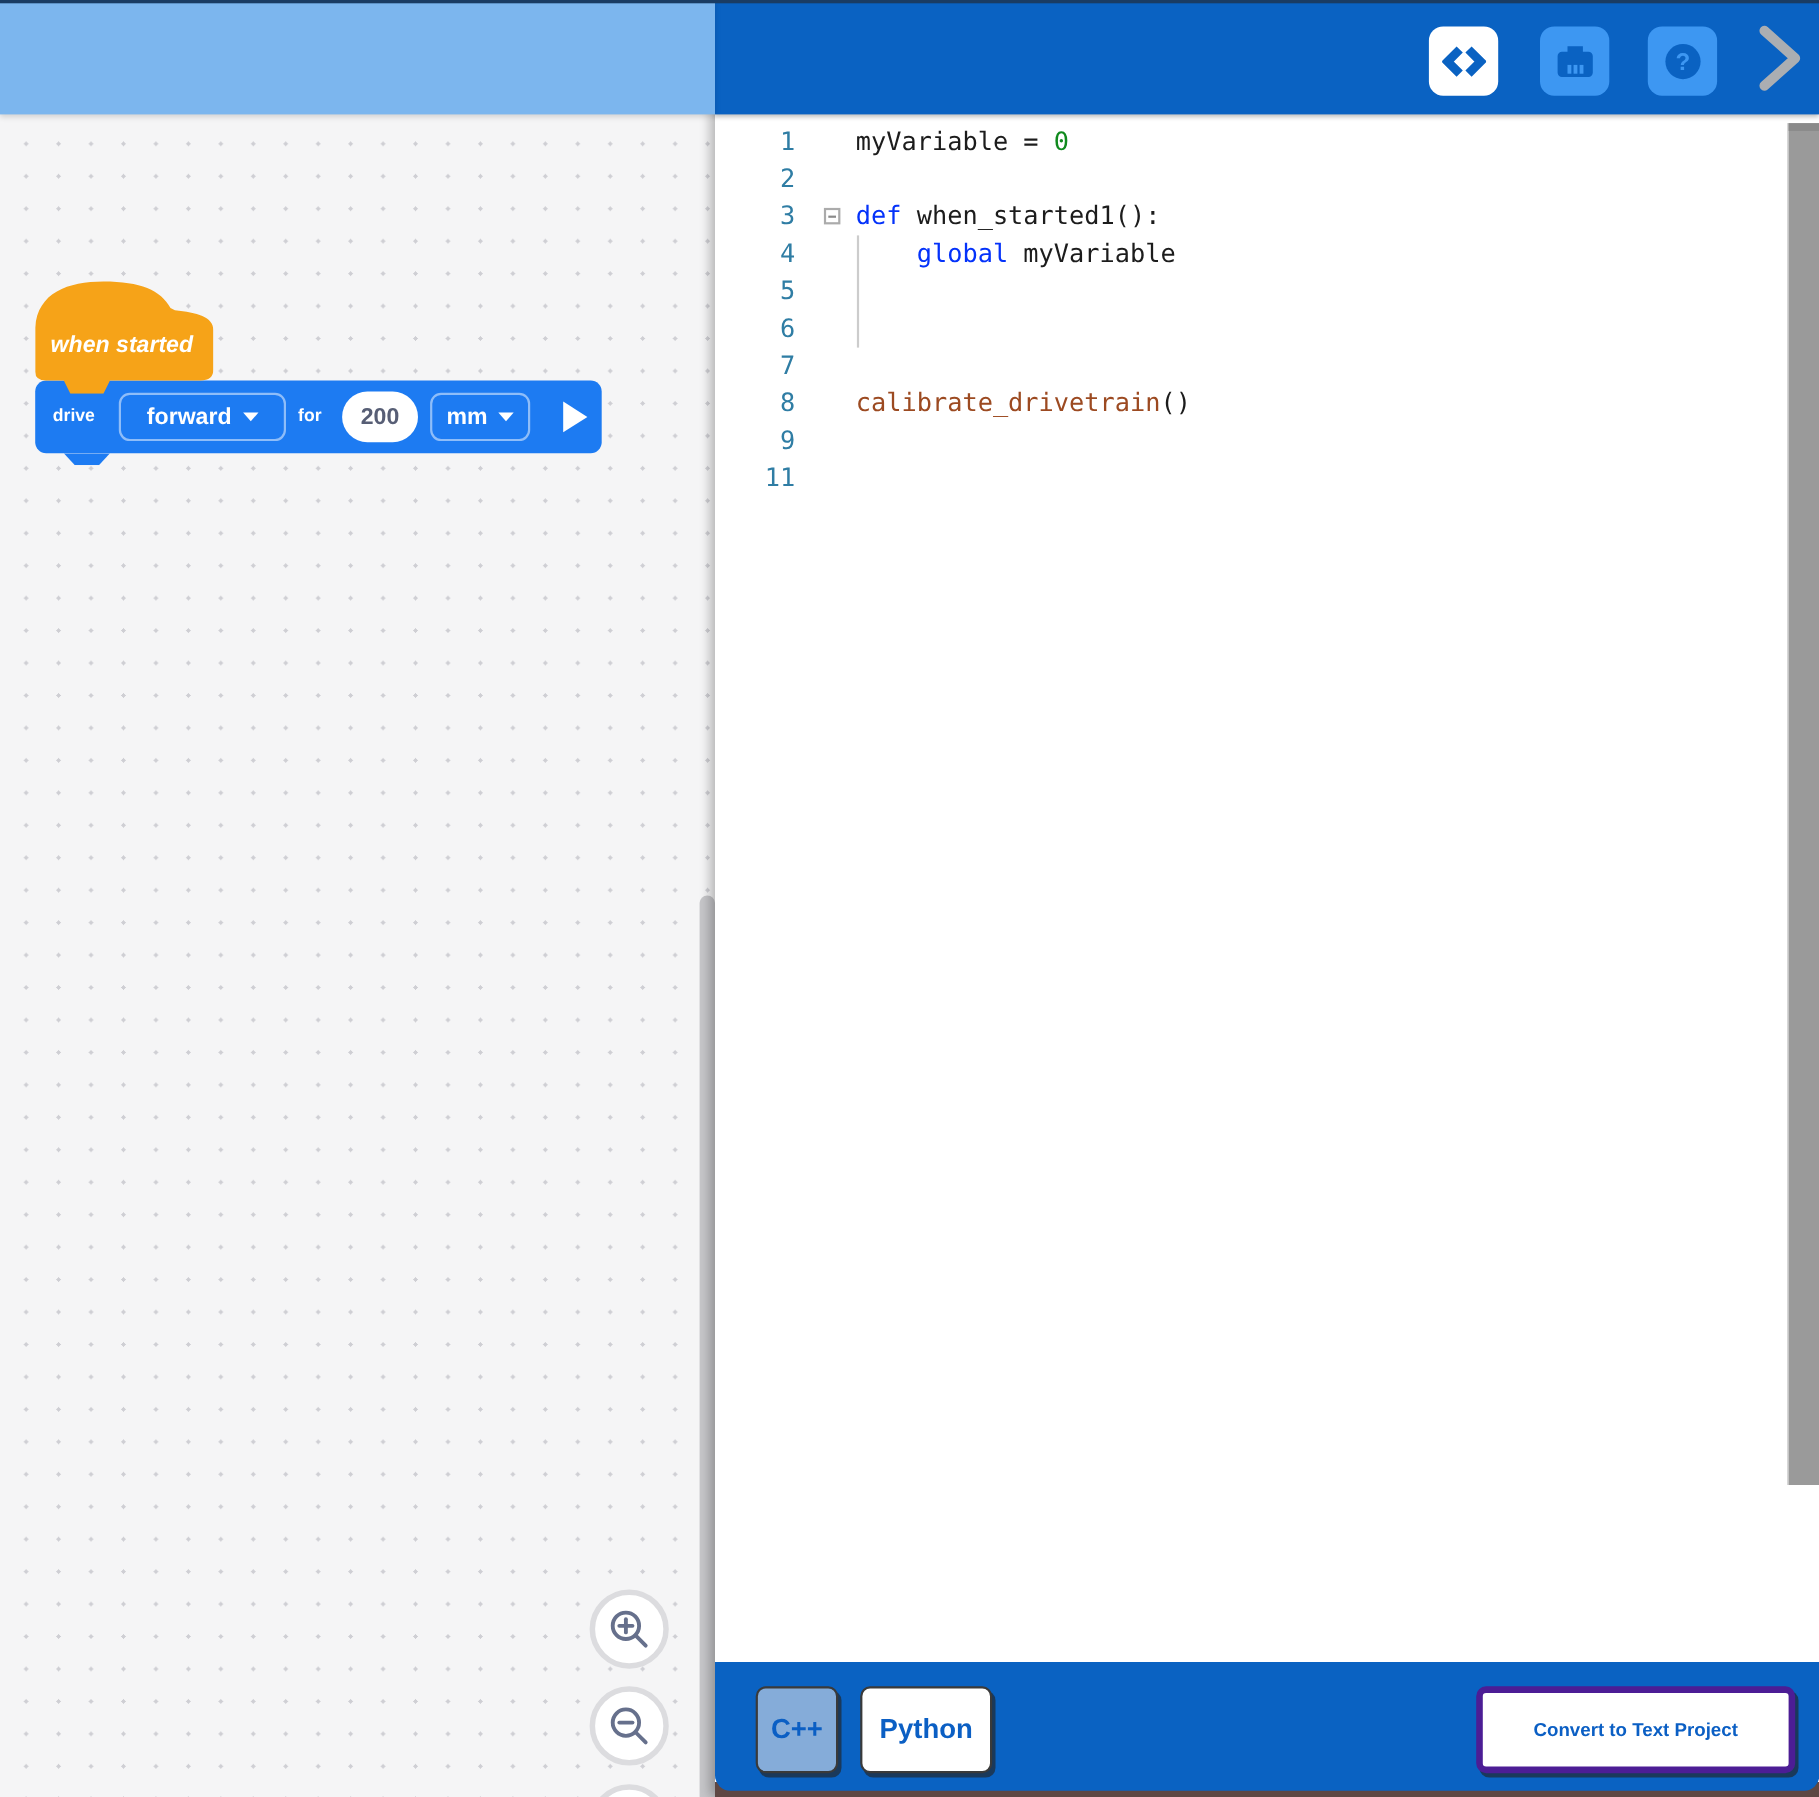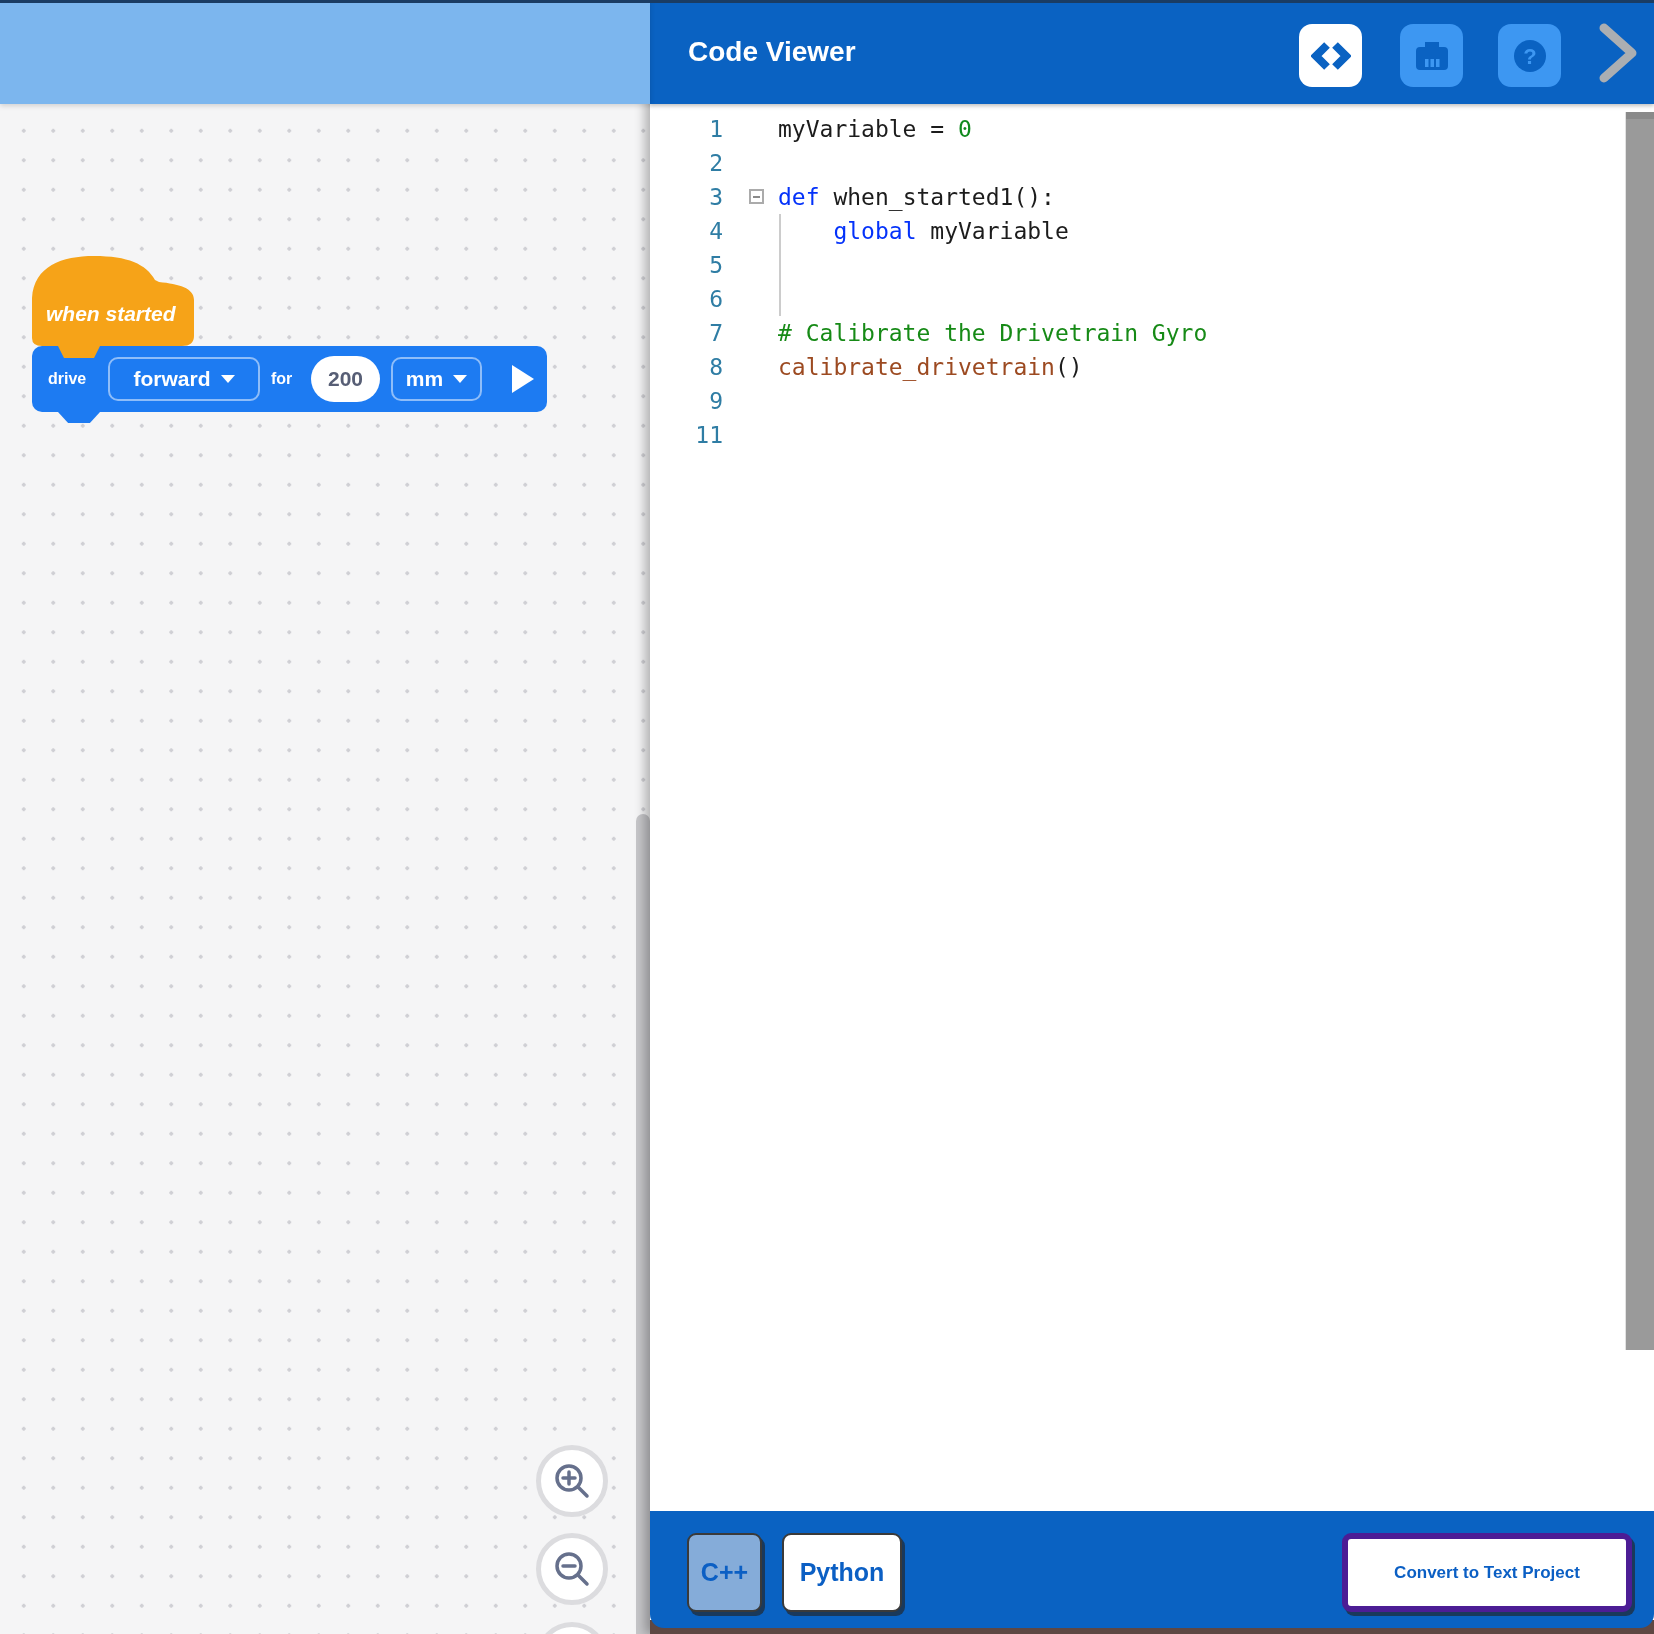--- a/index.html
+++ b/index.html
@@ -128,21 +128,20 @@
 
       <div class="v-scroll"></div>
 
     </div>
   </div>
 
   <div class="panel">
     <div class="window-bottom-edge"></div>
 
     <div class="panel-header">
-      <div class="panel-title">Code Viewer</div>
 
       <div class="hicon active" style="left:649px;">
         <svg width="40" height="40" viewBox="0 0 40 40">
           <polyline points="16,9 5,20 16,31" fill="none" stroke="#0A62C2" stroke-width="8" stroke-linejoin="miter"></polyline>
           <polyline points="24,9 35,20 24,31" fill="none" stroke="#0A62C2" stroke-width="8" stroke-linejoin="miter"></polyline>
         </svg>
       </div>
 
       <div class="hicon lite" style="left:750px;">
         <svg width="42" height="42" viewBox="0 0 42 42">
@@ -197,21 +196,20 @@
             <span class="fold-slot"></span>
           </div>
           <div class="code-line">
             <span class="ln">6</span>
             <span class="fold-slot"></span>
             <span class="code-text"></span>
           </div>
           <div class="code-line">
             <span class="ln">7</span>
             <span class="fold-slot"></span>
-            <span class="code-text"><span class="seg-c"># Calibrate the Drivetrain Gyro</span></span>
           </div>
           <div class="code-line">
             <span class="ln">8</span>
             <span class="fold-slot"></span>
             <span class="code-text"><span class="seg-f">calibrate_drivetrain</span><span class="seg-p">()</span></span>
           </div>
           <div class="code-line">
             <span class="ln">9</span>
             <span class="fold-slot"></span>
             <span class="code-text"></span>

